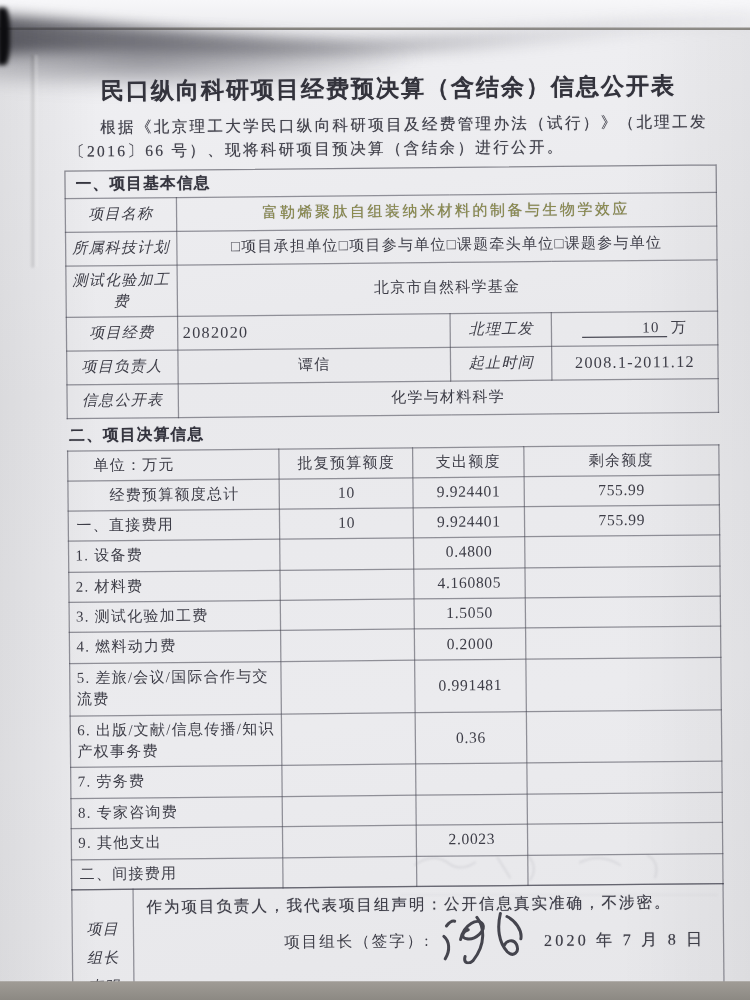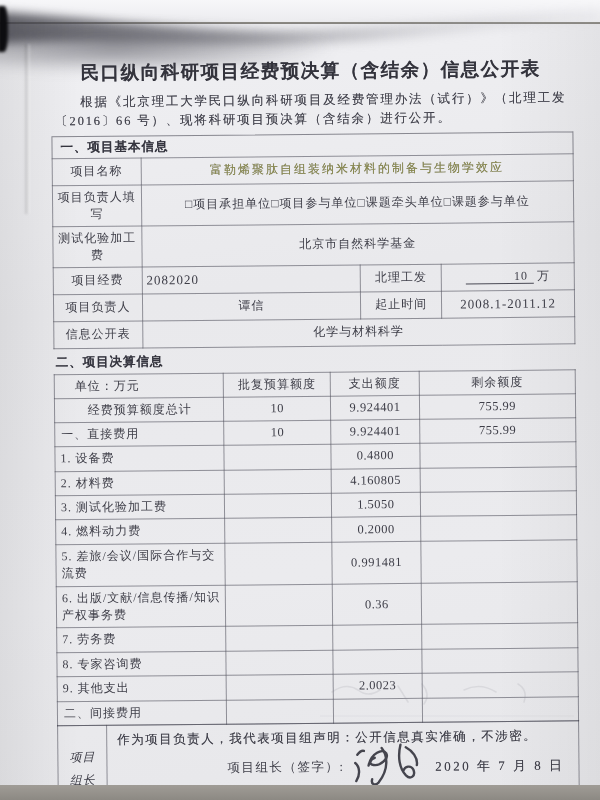--- a/index.html
+++ b/index.html
@@ -48,21 +48,21 @@
   table{border-collapse:collapse;width:522px;table-layout:fixed;}
   td,th{border:1px solid rgba(68,68,80,.55);font-size:12px;font-weight:normal;
     padding:3px 4px;letter-spacing:1px;vertical-align:middle;color:#3e3e48;}
   .box1-head{
     width:512px;border:1px solid rgba(68,68,80,.6);border-bottom:none;
     font-weight:bold;font-size:12.5px;letter-spacing:1px;padding:2px 0 2px 8px;color:#34343e;
   }
   .sec2-head{
     font-weight:bold;font-size:12.5px;letter-spacing:1px;margin:5px 0 3px 2px;color:#34343e;
   }
-  .lbl{text-align:center;}
+  .lbl{text-align:center;font-style:italic;}
   .ctr{text-align:center;}
   .t1 td{height:20px;}
   .project-name{color:#8a8a4a;text-align:center;letter-spacing:2px;}
   .funding-cell{text-align:center;}
   .u-line{display:inline-block;min-width:62px;border-bottom:1px solid #4a4a55;
     text-align:right;padding-right:6px;line-height:1.1;}
   .unit-after{margin-left:3px;}
 
   .t2 td{height:15px;}
   .t2 .val{text-align:center;font-size:12.5px;letter-spacing:.5px;}
@@ -107,21 +107,21 @@
             <col style="width:42%">
             <col style="width:15.5%">
             <col style="width:25.5%">
           </colgroup>
         <tbody>
             <tr>
           <td class="lbl">项目名称</td>
           <td colspan="3" class="project-name ink-soft">富勒烯聚肽自组装纳米材料的制备与生物学效应</td>
         </tr>
         <tr>
-          <td class="lbl">项目负责人填写</td>
+          <td class="lbl">所属科技计划</td>
           <td colspan="3" class="ctr">□项目承担单位□项目参与单位□课题牵头单位□课题参与单位</td>
         </tr>
         <tr>
           <td class="lbl">测试化验加工费</td>
           <td colspan="3" class="ctr">北京市自然科学基金</td>
         </tr>
         <tr>
           <td class="lbl">项目经费</td>
           <td style="font-size:13px;">2082020</td>
           <td class="lbl">北理工发</td>

